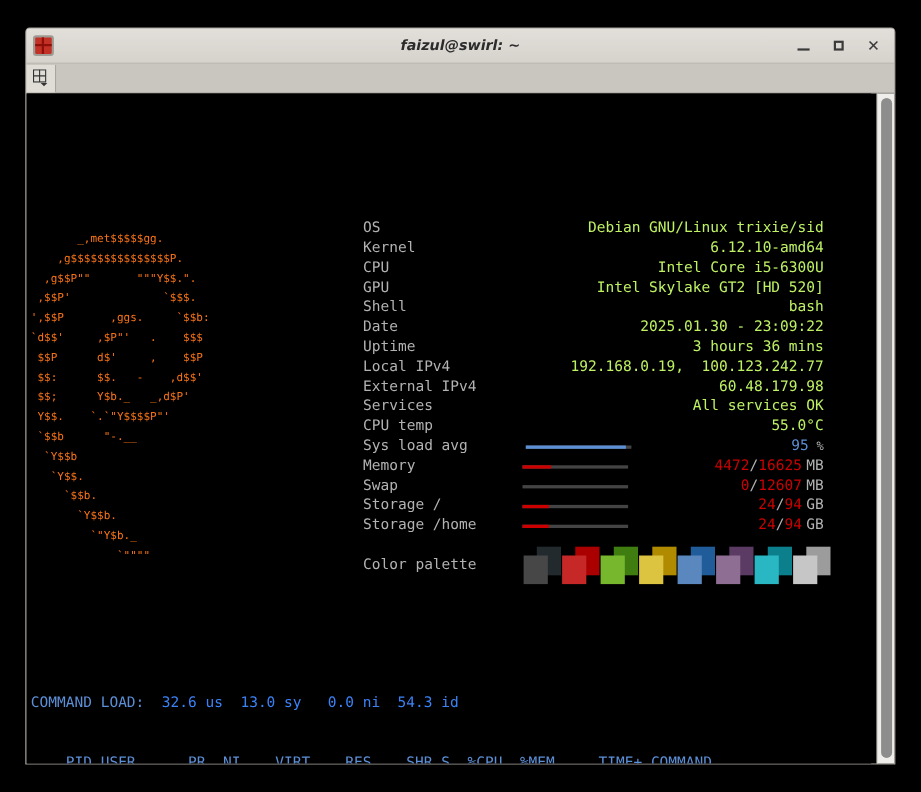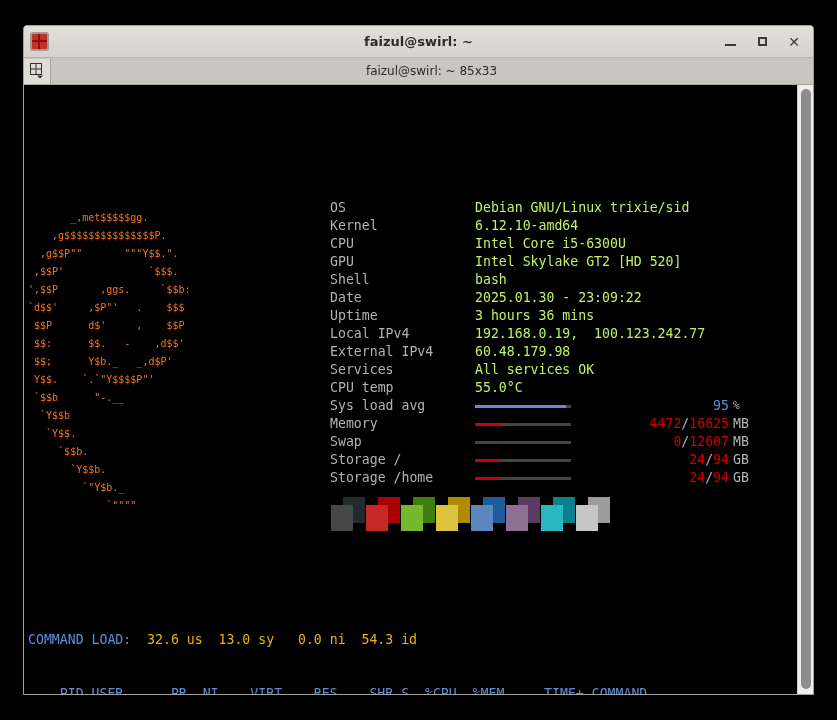--- a/index.html
+++ b/index.html
@@ -29,20 +29,21 @@
   }
 
   
   #titlebar {
     position: relative;
     height: 31px;
     background: linear-gradient(to bottom, #e2dfda 0%, #d6d3cd 100%);
     border-bottom: 1px solid #b7b3ad;
     display: flex;
     align-items: center;
+    font-style: italic;
   }
   #app-icon {
     width: 19px; height: 19px;
     margin-left: 6px;
     border: 2px solid #9e9a94;
     border-radius: 3px;
     background: #c23026;
     position: relative;
     box-sizing: border-box;
     flex: 0 0 auto;
@@ -161,20 +162,21 @@
   }
   #info {
     position: absolute;
     left: 304px; top: 0;
   }
   .inforow {
     height: 18px;
     line-height: 18px;
     display: flex;
     align-items: center;
+    justify-content: space-between;
   }
   .ikey {
     color: #b2b2b2;
     width: 145px;
     flex: 0 0 145px;
     white-space: pre;
   }
   .ival { color: #bef264; white-space: pre; }
   .ival-grey { color: #b2b2b2; white-space: pre; }
 
@@ -229,21 +231,21 @@
   .sw .bright {
     position: absolute;
     left: 0; top: 8px;
     width: 22px; height: 26px;
   }
 
   
   #toparea { padding-left: 2px; }
   .tline { height: 18px; line-height: 18px; white-space: pre; }
   .c-blue { color: #5c8fd6; }
-  .c-grey { color: #eab308; }
+  .c-grey { color: #3b82f6; }
 </style>
 </head>
 <body>
 
 <div id="window">
 
   <div id="titlebar">
     <div id="app-icon"></div>
     <div id="win-title">faizul@swirl: ~</div>
     <div class="win-btns">
@@ -261,21 +263,20 @@
 
   <div id="tabbar">
     <div id="tab-menu-icon">
       <svg width="15" height="16" viewBox="0 0 15 16" aria-hidden="true">
         <rect x="0.5" y="0.5" width="11" height="11" fill="none" stroke="#333" stroke-width="1"></rect>
         <line x1="6" y1="0.5" x2="6" y2="11.5" stroke="#333" stroke-width="1"></line>
         <line x1="0.5" y1="6" x2="11.5" y2="6" stroke="#333" stroke-width="1"></line>
         <polygon points="7,12.5 13,12.5 10,15.5" fill="#333"></polygon>
       </svg>
     </div>
-    <div id="tab-label">faizul@swirl: ~ 85x33</div>
   </div>
 
   <div id="term-wrap">
     <div id="term">
       <div class="pad">
 
         
         <div id="fetch">
           <pre id="ascii">       _,met$$$$$gg.
     ,g$$$$$$$$$$$$$$$P.
@@ -289,20 +290,21 @@
  Y$$.    `.`"Y$$$$P"'
  `$$b      "-.__
   `Y$$b
    `Y$$.
      `$$b.
        `Y$$b.
          `"Y$b._
              `""""</pre>
           <div id="info"><div class="inforow"><span class="ikey">OS</span><span class="ival">Debian GNU/Linux trixie/sid</span></div><div class="inforow"><span class="ikey">Kernel</span><span class="ival">6.12.10-amd64</span></div><div class="inforow"><span class="ikey">CPU</span><span class="ival">Intel Core i5-6300U</span></div><div class="inforow"><span class="ikey">GPU</span><span class="ival">Intel Skylake GT2 [HD 520]</span></div><div class="inforow"><span class="ikey">Shell</span><span class="ival">bash</span></div><div class="inforow"><span class="ikey">Date</span><span class="ival">2025.01.30 - 23:09:22</span></div><div class="inforow"><span class="ikey">Uptime</span><span class="ival">3 hours 36 mins</span></div><div class="inforow"><span class="ikey">Local IPv4</span><span class="ival">192.168.0.19,  100.123.242.77</span></div><div class="inforow"><span class="ikey">External IPv4</span><span class="ival">60.48.179.98</span></div><div class="inforow"><span class="ikey">Services</span><span class="ival">All services OK</span></div><div class="inforow"><span class="ikey">CPU temp</span><span class="ival">55.0°C</span></div><div class="inforow"><span class="ikey">Sys load avg</span><span class="meter"><i style="width: 95%; background: rgb(92, 143, 214);"></i></span><span class="mval"><span style="color: rgb(92, 143, 214);">95</span></span><span class="munit" style="font-size: 11px;">%</span></div><div class="inforow"><span class="ikey">Memory</span><span class="meter"><i style="width: 27%; background: rgb(204, 0, 0);"></i></span><span class="mval"><span style="color: rgb(204, 0, 0);">4472</span><span class="ival-grey">/</span><span style="color: rgb(204, 0, 0);">16625</span></span><span class="munit">MB</span></div><div class="inforow"><span class="ikey">Swap</span><span class="meter"><i style="width: 0%; background: rgb(204, 0, 0);"></i></span><span class="mval"><span style="color: rgb(204, 0, 0);">0</span><span class="ival-grey">/</span><span style="color: rgb(204, 0, 0);">12607</span></span><span class="munit">MB</span></div><div class="inforow"><span class="ikey">Storage /</span><span class="meter"><i style="width: 25%; background: rgb(204, 0, 0);"></i></span><span class="mval"><span style="color: rgb(204, 0, 0);">24</span><span class="ival-grey">/</span><span style="color: rgb(204, 0, 0);">94</span></span><span class="munit">GB</span></div><div class="inforow"><span class="ikey">Storage /home</span><span class="meter"><i style="width: 25%; background: rgb(204, 0, 0);"></i></span><span class="mval"><span style="color: rgb(204, 0, 0);">24</span><span class="ival-grey">/</span><span style="color: rgb(204, 0, 0);">94</span></span><span class="munit">GB</span></div></div>
           <div id="palette-row">
+            <span class="ikey">Color palette</span>
             <span id="palette-swatches"><span class="sw" style="left: 0px;"><span class="dark" style="background: rgb(35, 42, 46);"></span><span class="bright" style="background: rgb(71, 71, 71);"></span></span><span class="sw" style="left: 35px;"><span class="dark" style="background: rgb(170, 0, 0);"></span><span class="bright" style="background: rgb(198, 40, 40);"></span></span><span class="sw" style="left: 70px;"><span class="dark" style="background: rgb(63, 125, 16);"></span><span class="bright" style="background: rgb(118, 183, 46);"></span></span><span class="sw" style="left: 105px;"><span class="dark" style="background: rgb(176, 139, 0);"></span><span class="bright" style="background: rgb(221, 196, 64);"></span></span><span class="sw" style="left: 140px;"><span class="dark" style="background: rgb(31, 92, 153);"></span><span class="bright" style="background: rgb(91, 135, 191);"></span></span><span class="sw" style="left: 175px;"><span class="dark" style="background: rgb(91, 58, 99);"></span><span class="bright" style="background: rgb(143, 110, 147);"></span></span><span class="sw" style="left: 210px;"><span class="dark" style="background: rgb(11, 127, 140);"></span><span class="bright" style="background: rgb(42, 183, 196);"></span></span><span class="sw" style="left: 245px;"><span class="dark" style="background: rgb(156, 156, 156);"></span><span class="bright" style="background: rgb(198, 198, 198);"></span></span></span>
           </div>
         </div>
 
         
         <div id="toparea">
           <div class="tline"><span class="c-blue">COMMAND LOAD:</span><span class="c-grey">  32.6 us  13.0 sy   0.0 ni  54.3 id</span></div>
           <div class="tline c-blue">    PID USER      PR  NI    VIRT    RES    SHR S  %CPU  %MEM     TIME+ COMMAND</div>
           
         </div>

